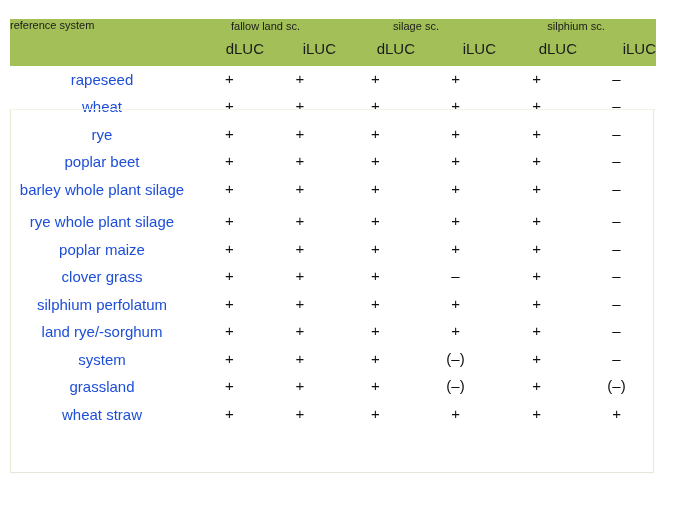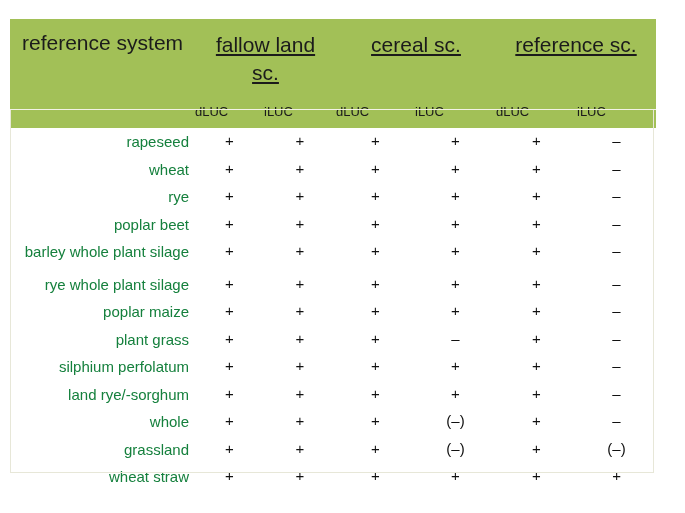--- a/index.html
+++ b/index.html
@@ -29,63 +29,62 @@
     table-layout: fixed;
     background: #ffffff;
   }
 
   
   thead tr.group-row th,
   thead tr.sub-row th {
     background: #a2c057;
     color: #1b1b1b;
     font-weight: normal;
-    font-size: 21px;
-    padding: 12px;
+    font-size: 11px;
+    padding: 0;
     border: 0;
   }
 
   th.rowhead-cell {
     text-align: left;
     vertical-align: top;
     padding: 7px 0 0 5px;
     font-size: 15.5px;
     white-space: nowrap;
   }
 
   th.group-cell {
     text-align: center;
     vertical-align: top;
     padding: 7px 4px 0 4px;
     font-size: 15.5px;
     line-height: 1.32;
-    text-decoration: underline;
   }
 
   thead tr.sub-row th.sub-cell {
-    text-align: left;
+    text-align: right;
     vertical-align: bottom;
     padding: 6px 0 9px 0;
-    font-size: 13px;
+    font-size: 15px;
   }
 
   
   tbody td {
     border: 0;
     font-size: 15px;
     padding: 0;
     background: #ffffff;
   }
 
   tbody td.rowlabel {
-    text-align: right;
+    text-align: center;
     vertical-align: top;
     padding: 4px 6px 4px 5px;
     line-height: 1.30;
-    color: #15803d;
+    color: #1d4ed8;
   }
 
   tbody td.val {
     text-align: center;
     vertical-align: top;
     padding: 4px 0 4px 0;
     font-size: 15px;
     color: #111111;
     letter-spacing: 0;
   }
@@ -130,22 +129,22 @@
       <col style="width:72px">
       <col style="width:79px">
       <col style="width:81px">
       <col style="width:81px">
       <col style="width:79px">
     </colgroup>
     <thead>
       <tr class="group-row">
         <th class="rowhead-cell" rowspan="2">reference system</th>
         <th class="group-cell" colspan="2">fallow land sc.</th>
-        <th class="group-cell" colspan="2">cereal sc.</th>
-        <th class="group-cell" colspan="2">reference sc.</th>
+        <th class="group-cell" colspan="2">silage sc.</th>
+        <th class="group-cell" colspan="2">silphium sc.</th>
       </tr>
       <tr class="sub-row">
         <th class="sub-cell">dLUC</th>
         <th class="sub-cell">iLUC</th>
         <th class="sub-cell">dLUC</th>
         <th class="sub-cell">iLUC</th>
         <th class="sub-cell">dLUC</th>
         <th class="sub-cell">iLUC</th>
       </tr>
     </thead>
@@ -207,21 +206,21 @@
         <tr>
           <td class="rowlabel">poplar maize</td>
           <td class="val"><span>+</span></td>
           <td class="val"><span>+</span></td>
           <td class="val"><span>+</span></td>
           <td class="val"><span>+</span></td>
           <td class="val"><span>+</span></td>
           <td class="val"><span>–</span></td>
         </tr>
         <tr>
-          <td class="rowlabel">plant grass</td>
+          <td class="rowlabel">clover grass</td>
           <td class="val"><span>+</span></td>
           <td class="val"><span>+</span></td>
           <td class="val"><span>+</span></td>
           <td class="val"><span>–</span></td>
           <td class="val"><span>+</span></td>
           <td class="val"><span>–</span></td>
         </tr>
         <tr>
           <td class="rowlabel">silphium perfolatum</td>
           <td class="val"><span>+</span></td>
@@ -234,21 +233,21 @@
         <tr>
           <td class="rowlabel">land rye/-sorghum</td>
           <td class="val"><span>+</span></td>
           <td class="val"><span>+</span></td>
           <td class="val"><span>+</span></td>
           <td class="val"><span>+</span></td>
           <td class="val"><span>+</span></td>
           <td class="val"><span>–</span></td>
         </tr>
         <tr>
-          <td class="rowlabel">whole</td>
+          <td class="rowlabel">system</td>
           <td class="val"><span>+</span></td>
           <td class="val"><span>+</span></td>
           <td class="val"><span>+</span></td>
           <td class="val"><span class="paren">(–)</span></td>
           <td class="val"><span>+</span></td>
           <td class="val"><span>–</span></td>
         </tr>
         <tr>
           <td class="rowlabel">grassland</td>
           <td class="val"><span>+</span></td>

